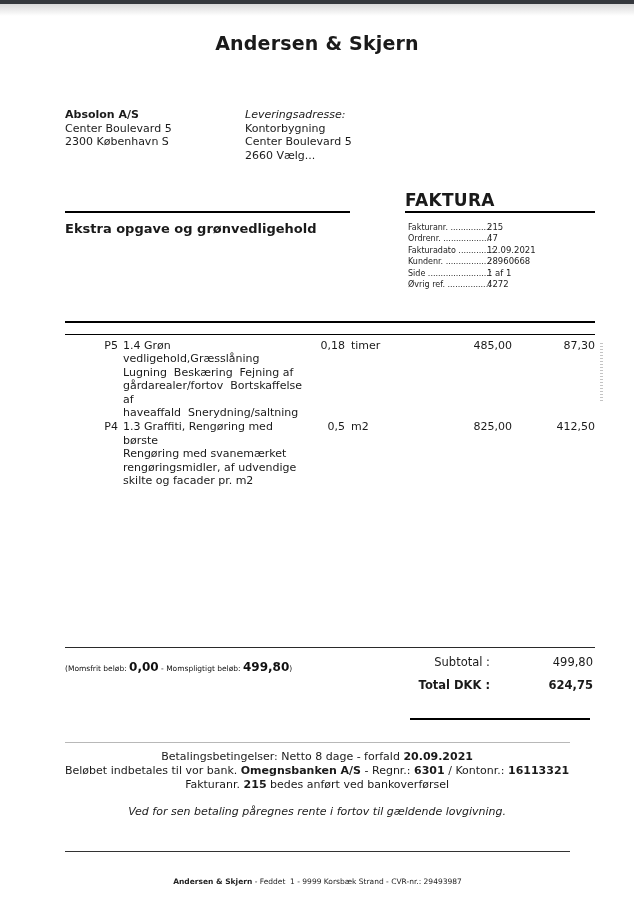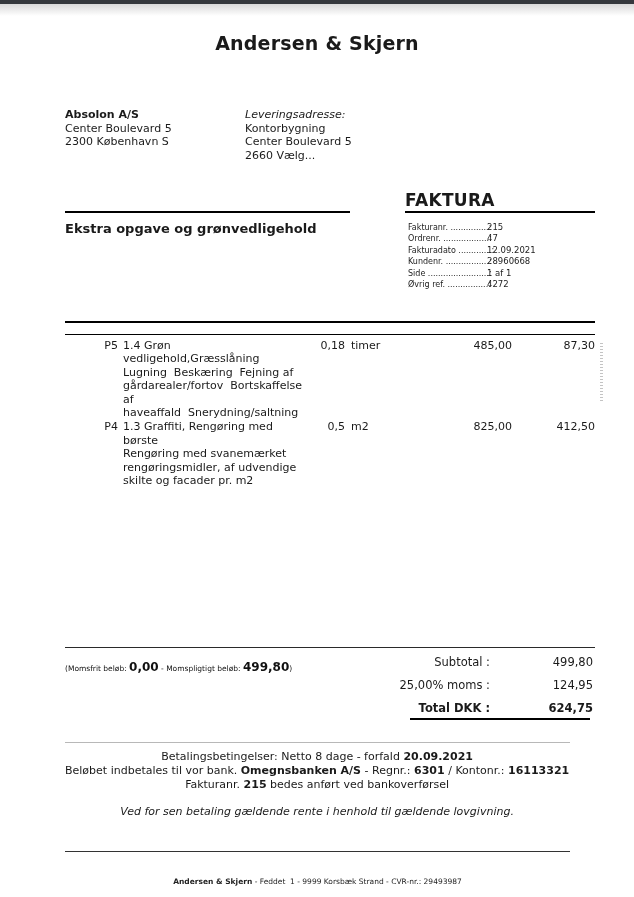--- a/index.html
+++ b/index.html
@@ -166,45 +166,41 @@
 
   <div class="vat-note">
     <span>(Momsfrit beløb: </span><b>0,00</b><span> - Momspligtigt beløb: </span><b>499,80</b><span>)</span>
   </div>
 
   <div class="totals">
     <div class="totals-row">
       <div class="totals-label">Subtotal :</div>
       <div class="totals-value">499,80</div>
     </div>
-    <div class="totals-row">
-      <div class="totals-label">25,00% moms :</div>
-      <div class="totals-value">124,95</div>
-    </div>
     <div class="totals-row total-bold">
       <div class="totals-label">Total DKK :</div>
       <div class="totals-value">624,75</div>
     </div>
   </div>
 
   <div class="rule totals-bottom-rule"></div>
 
   <div class="rule pay-divider"></div>
 
   <div class="payment">
     <div>
       <span>Betalingsbetingelser: Netto 8 dage - forfald </span><b>20.09.2021</b>
     </div>
     <div>
       <span>Beløbet indbetales til vor bank. </span><b>Omegnsbanken A/S</b><span> - Regnr.: </span><b>6301</b><span> / Kontonr.: </span><b>16113321</b>
     </div>
     <div>
       <span>Fakturanr. </span><b>215</b><span> bedes anført ved bankoverførsel</span>
     </div>
-    <div class="late-notice">Ved for sen betaling gældende rente i henhold til gældende lovgivning.</div>
+    <div class="late-notice">Ved for sen betaling påregnes rente i fortov til gældende lovgivning.</div>
   </div>
 
   <div class="rule footer-rule"></div>
 
   <div class="footer">
     <div><b>Andersen &amp; Skjern</b><span> - Feddet  1 - 9999 Korsbæk Strand - CVR-nr.: 29493987</span></div>
     
     
   </div>
 

